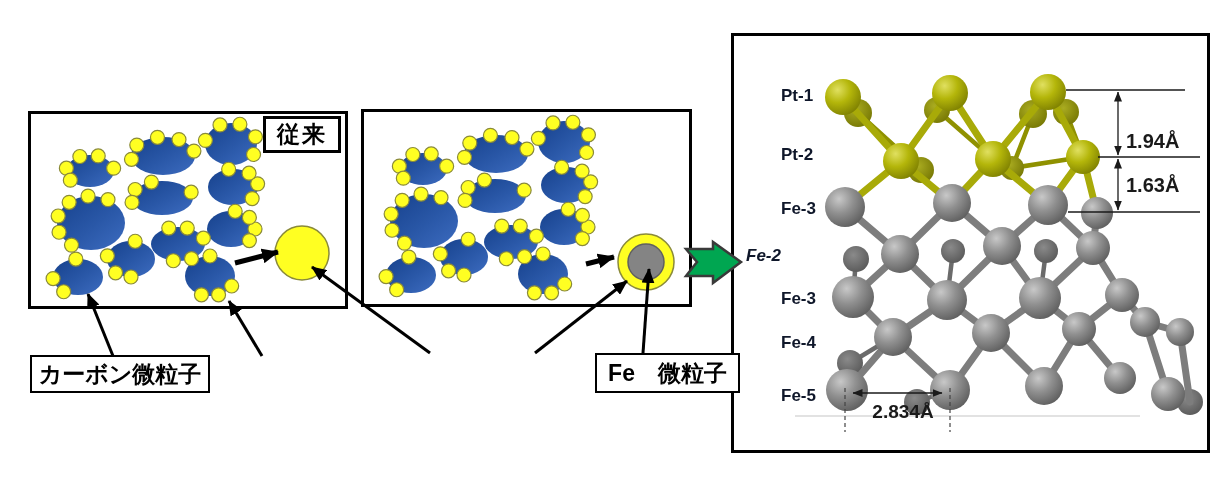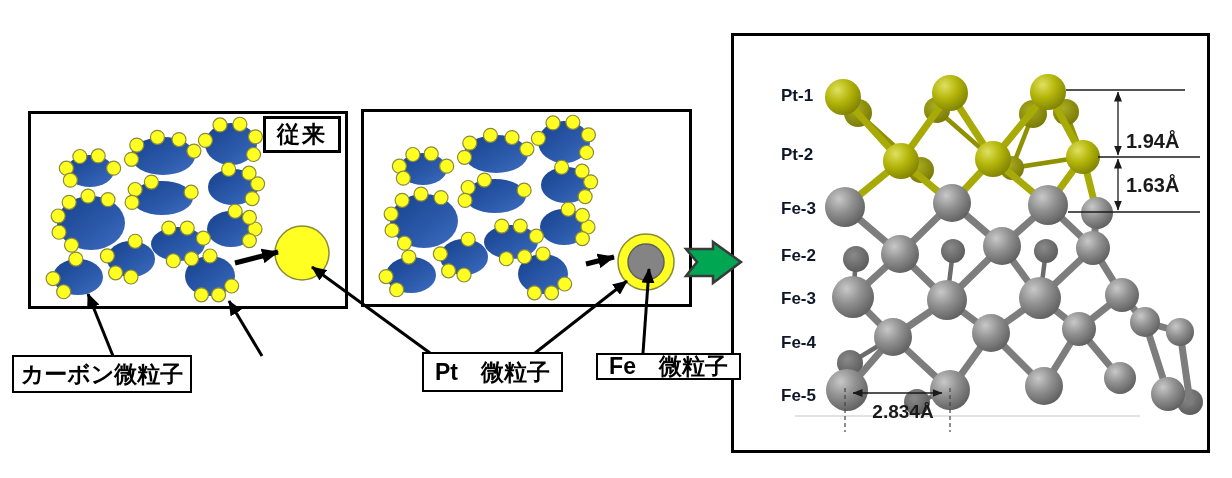--- a/index.html
+++ b/index.html
@@ -5,21 +5,21 @@
   html,body{margin:0;padding:0;background:#ffffff;}
   .stage{position:relative;width:1232px;height:478px;background:#fff;overflow:hidden;
          font-family:"Liberation Sans",sans-serif;}
   .stage svg{position:absolute;left:0;top:0;z-index:2;}
   .panelbox{position:absolute;border:3px solid #000;background:transparent;box-sizing:border-box;z-index:1;}
   .tagbox{position:absolute;background:#fff;border:3px solid #000;box-sizing:border-box;
           display:flex;align-items:flex-end;justify-content:center;
           font-size:23px;font-weight:600;color:#000;z-index:3;letter-spacing:2px;}
   .lbox{position:absolute;background:#fff;border:2.5px solid #000;box-sizing:border-box;
         display:flex;align-items:center;justify-content:center;
-        font-size:23px;font-weight:600;color:#000;z-index:3;white-space:nowrap;}
+        font-size:23px;font-weight:600;color:#000;z-index:3;white-space:nowrap;margin-left:18px;}
   .lyr{position:absolute;font-size:17px;font-weight:bold;color:#0f172a;z-index:3;white-space:nowrap;}
   .dim{position:absolute;font-size:20px;font-weight:bold;color:#1a1a1a;z-index:3;white-space:nowrap;}
   .dim2{position:absolute;font-size:19px;font-weight:bold;color:#1a1a1a;z-index:3;width:90px;text-align:center;}
 </style>
 </head>
 <body>
 
 <div class="stage">
 
   <svg id="vec" width="1232" height="478" viewBox="0 0 1232 478">
@@ -300,31 +300,28 @@
   <div class="panelbox" style="left:361px;top:109px;width:331px;height:198px;"></div>
   <div class="panelbox" style="left:731px;top:33px;width:479px;height:420px;"></div>
 
   <div class="tagbox" style="left:263px;top:116px;width:78px;height:37px;">
     <span>従来</span>
   </div>
 
   <div class="lbox" style="left:12px;top:355px;width:180px;height:38px;">
     <span>カーボン微粒子</span>
   </div>
-  <div class="lbox" style="left:422px;top:352px;width:141px;height:40px;">
-    <span>Pt　微粒子</span>
-  </div>
-  <div class="lbox" style="left:596px;top:353px;width:145px;height:27px;justify-content:center;">
+  <div class="lbox" style="left:577px;top:353px;width:145px;height:40px;justify-content:center;">
     <span>Fe　微粒子</span>
   </div>
 
   <div class="lyr" style="left:781px;top:86px;">Pt-1</div>
   <div class="lyr" style="left:781px;top:145px;">Pt-2</div>
   <div class="lyr" style="left:781px;top:199px;">Fe-3</div>
-  <div class="lyr" style="left:781px;top:246px;">Fe-2</div>
+  <div class="lyr" style="left:746px;top:246px;font-style:italic;">Fe-2</div>
   <div class="lyr" style="left:781px;top:289px;">Fe-3</div>
   <div class="lyr" style="left:781px;top:333px;">Fe-4</div>
   <div class="lyr" style="left:781px;top:386px;text-align:right;">Fe-5</div>
 
   <div class="dim" style="left:1126px;top:104px;margin-top:26px;">1.94Å</div>
   <div class="dim" style="left:1126px;top:174px;">1.63Å</div>
   <div class="dim2" style="left:858px;top:401px;">2.834Å</div>
 
 </div>
 

